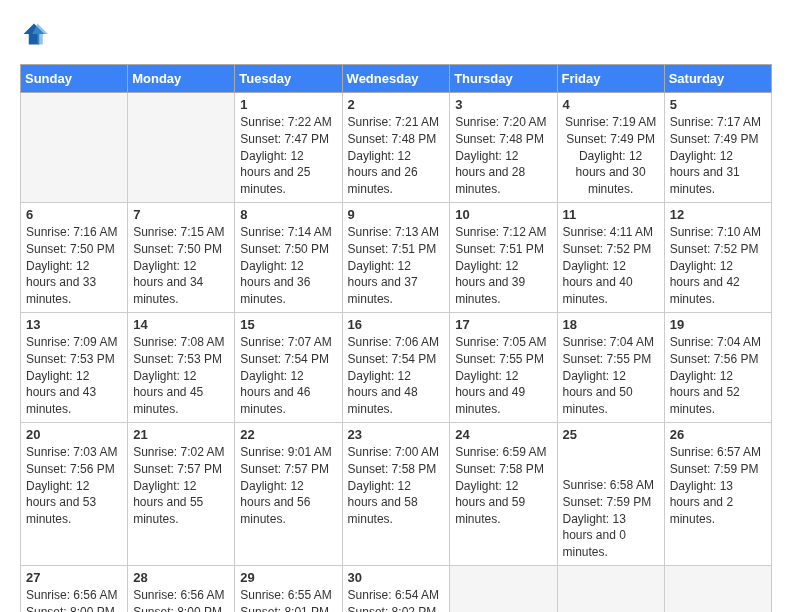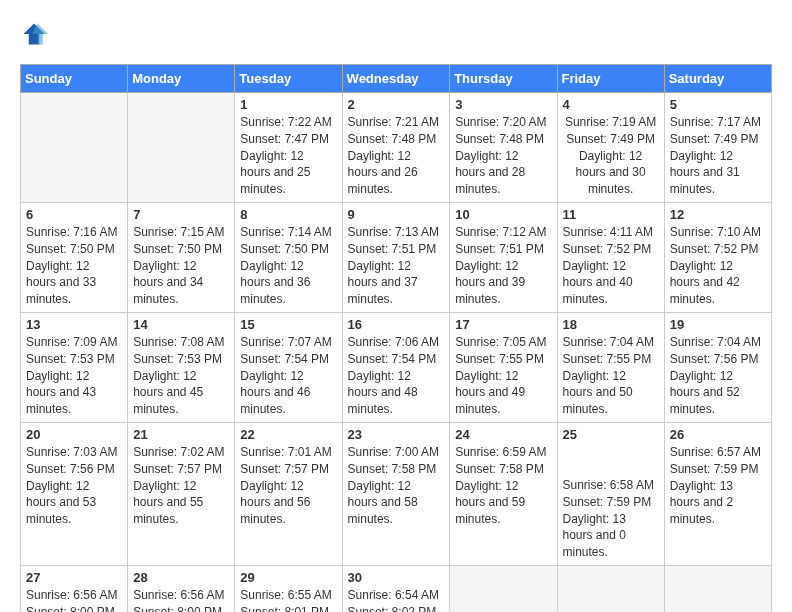--- a/index.html
+++ b/index.html
@@ -253,21 +253,21 @@
 Daylight: 12 hours and 53 minutes.</div>
         </td>
         <td>
           <span class="day-num">21</span>
           <div class="day-info" style="white-space: pre-line;">Sunrise: 7:02 AM
 Sunset: 7:57 PM
 Daylight: 12 hours and 55 minutes.</div>
         </td>
         <td>
           <span class="day-num">22</span>
-          <div class="day-info" style="white-space: pre-line;">Sunrise: 7:01 AM
+          <div class="day-info" style="white-space: pre-line;">Sunrise: 9:01 AM
 Sunset: 7:57 PM
 Daylight: 12 hours and 56 minutes.</div>
         </td>
         <td>
           <span class="day-num">23</span>
           <div class="day-info" style="white-space: pre-line;">Sunrise: 7:00 AM
 Sunset: 7:58 PM
 Daylight: 12 hours and 58 minutes.</div>
         </td>
         <td>

